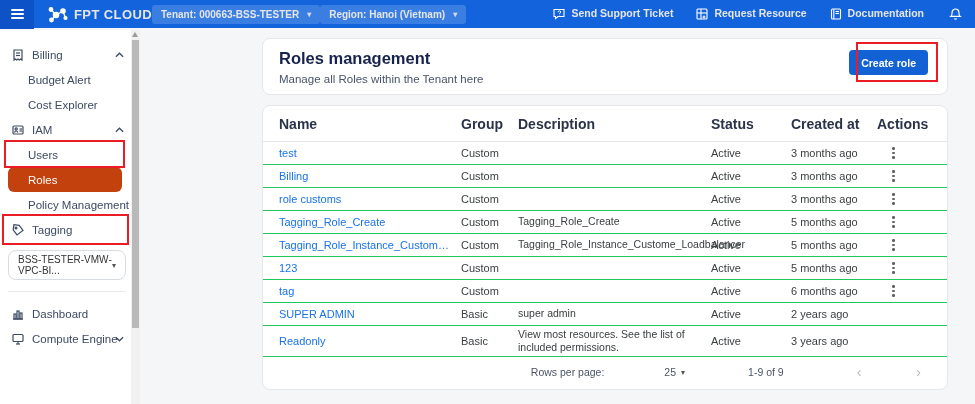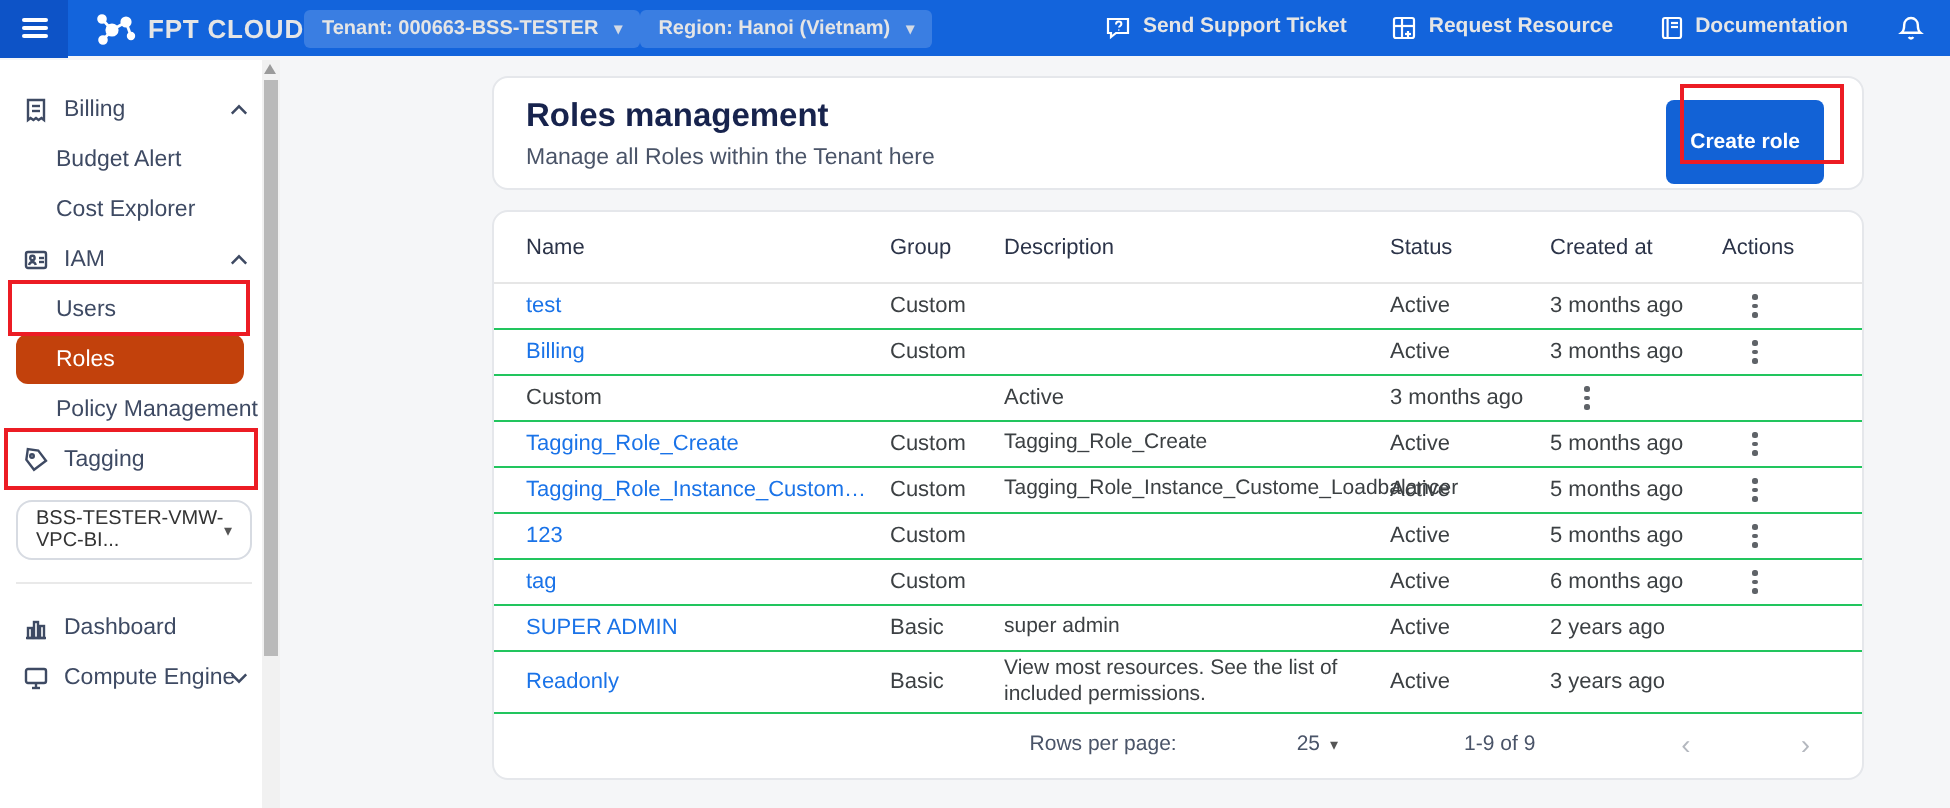--- a/index.html
+++ b/index.html
@@ -73,35 +73,35 @@
   }
   .s-select .caret { font-size:8px; color:#555; }
   .s-divider { height:1px; background:#e9e9e9; margin:11px 14px 9px 8px; }
   
   .anno { position:absolute; border:2px solid #ec1c24; pointer-events:none; z-index:20; }
   .anno-iam   { top:110px; left:4px;  width:121px; height:28px; }
   .anno-roles { top:184px; left:2px;  width:127px; height:31px; }
   
   .main { position:absolute; left:140px; top:30px; right:0; bottom:0; background:#f5f6f8; }
   .card {
-    position:absolute; left:106px; width:686px; background:#fff;
+    position:absolute; left:122px; width:686px; background:#fff;
     border:1px solid #e5e7eb; border-radius:8px;
   }
   .header-card { top:8px; height:57px; padding:10px 16px; }
   .page-title { font-size:16.5px; font-weight:bold; color:#17234d; }
   .page-subtitle { font-size:11.5px; color:#4a5468; margin-top:5px; }
   .anno-create { top:3px; right:9px; width:82px; height:40px; }
   .create-btn {
-    position:absolute; top:11px; right:19px; height:42px;
+    position:absolute; top:11px; right:19px; height:25px;
     background:#1262d6; color:#fff; border:none; border-radius:4px;
     font-family:inherit; font-size:10.5px; font-weight:bold; padding:0 12px; cursor:pointer;
   }
   .table-card { top:75px; height:285px; overflow:hidden; }
   .tgrid { display:grid; grid-template-columns:182px 57px 193px 80px 84px 1fr; align-items:center; padding:0 16px; }
-  .thead { height:36px; font-size:11px; font-weight:normal; color:#2b3348; border-bottom:1px solid #e6e6e6; }
+  .thead { height:36px; font-size:14px; font-weight:bold; color:#2b3348; border-bottom:1px solid #e6e6e6; }
   .trow  { height:23px; font-size:11px; color:#3c4043; border-bottom:1px solid #22c55e; }
   .trow.tall { height:31px; }
   .trow .c-name { color:#1a73e8; cursor:pointer; overflow:hidden; white-space:nowrap; text-overflow:ellipsis; padding-right:6px; }
   .c-desc { font-size:10.5px; line-height:1.25; padding-right:10px; }
   .c-actions { display:flex; padding-left:14px; }
   .kebab { display:flex; flex-direction:column; gap:2px; cursor:pointer; padding:2px 3px; }
   .kebab i { width:2.5px; height:2.5px; border-radius:50%; background:#5f6368; display:block; }
   .tfoot {
     height:30px; display:flex; align-items:center; justify-content:flex-end;
     font-size:10.5px; color:#4a5468; padding:0 18px;gap:39px;
@@ -329,20 +329,21 @@
           <span class="c-created">3 months ago</span>
           <span class="c-actions">
             <span class="kebab">
               <i></i>
               <i></i>
               <i></i>
             </span>
           </span>
         </div>
         <div class="tgrid trow">
+          <span class="c-name">role customs</span>
           <span class="c-group">Custom</span>
           <span class="c-desc"></span>
           <span class="c-status">Active</span>
           <span class="c-created">3 months ago</span>
           <span class="c-actions">
             <span class="kebab">
               <i></i>
               <i></i>
               <i></i>
             </span>

